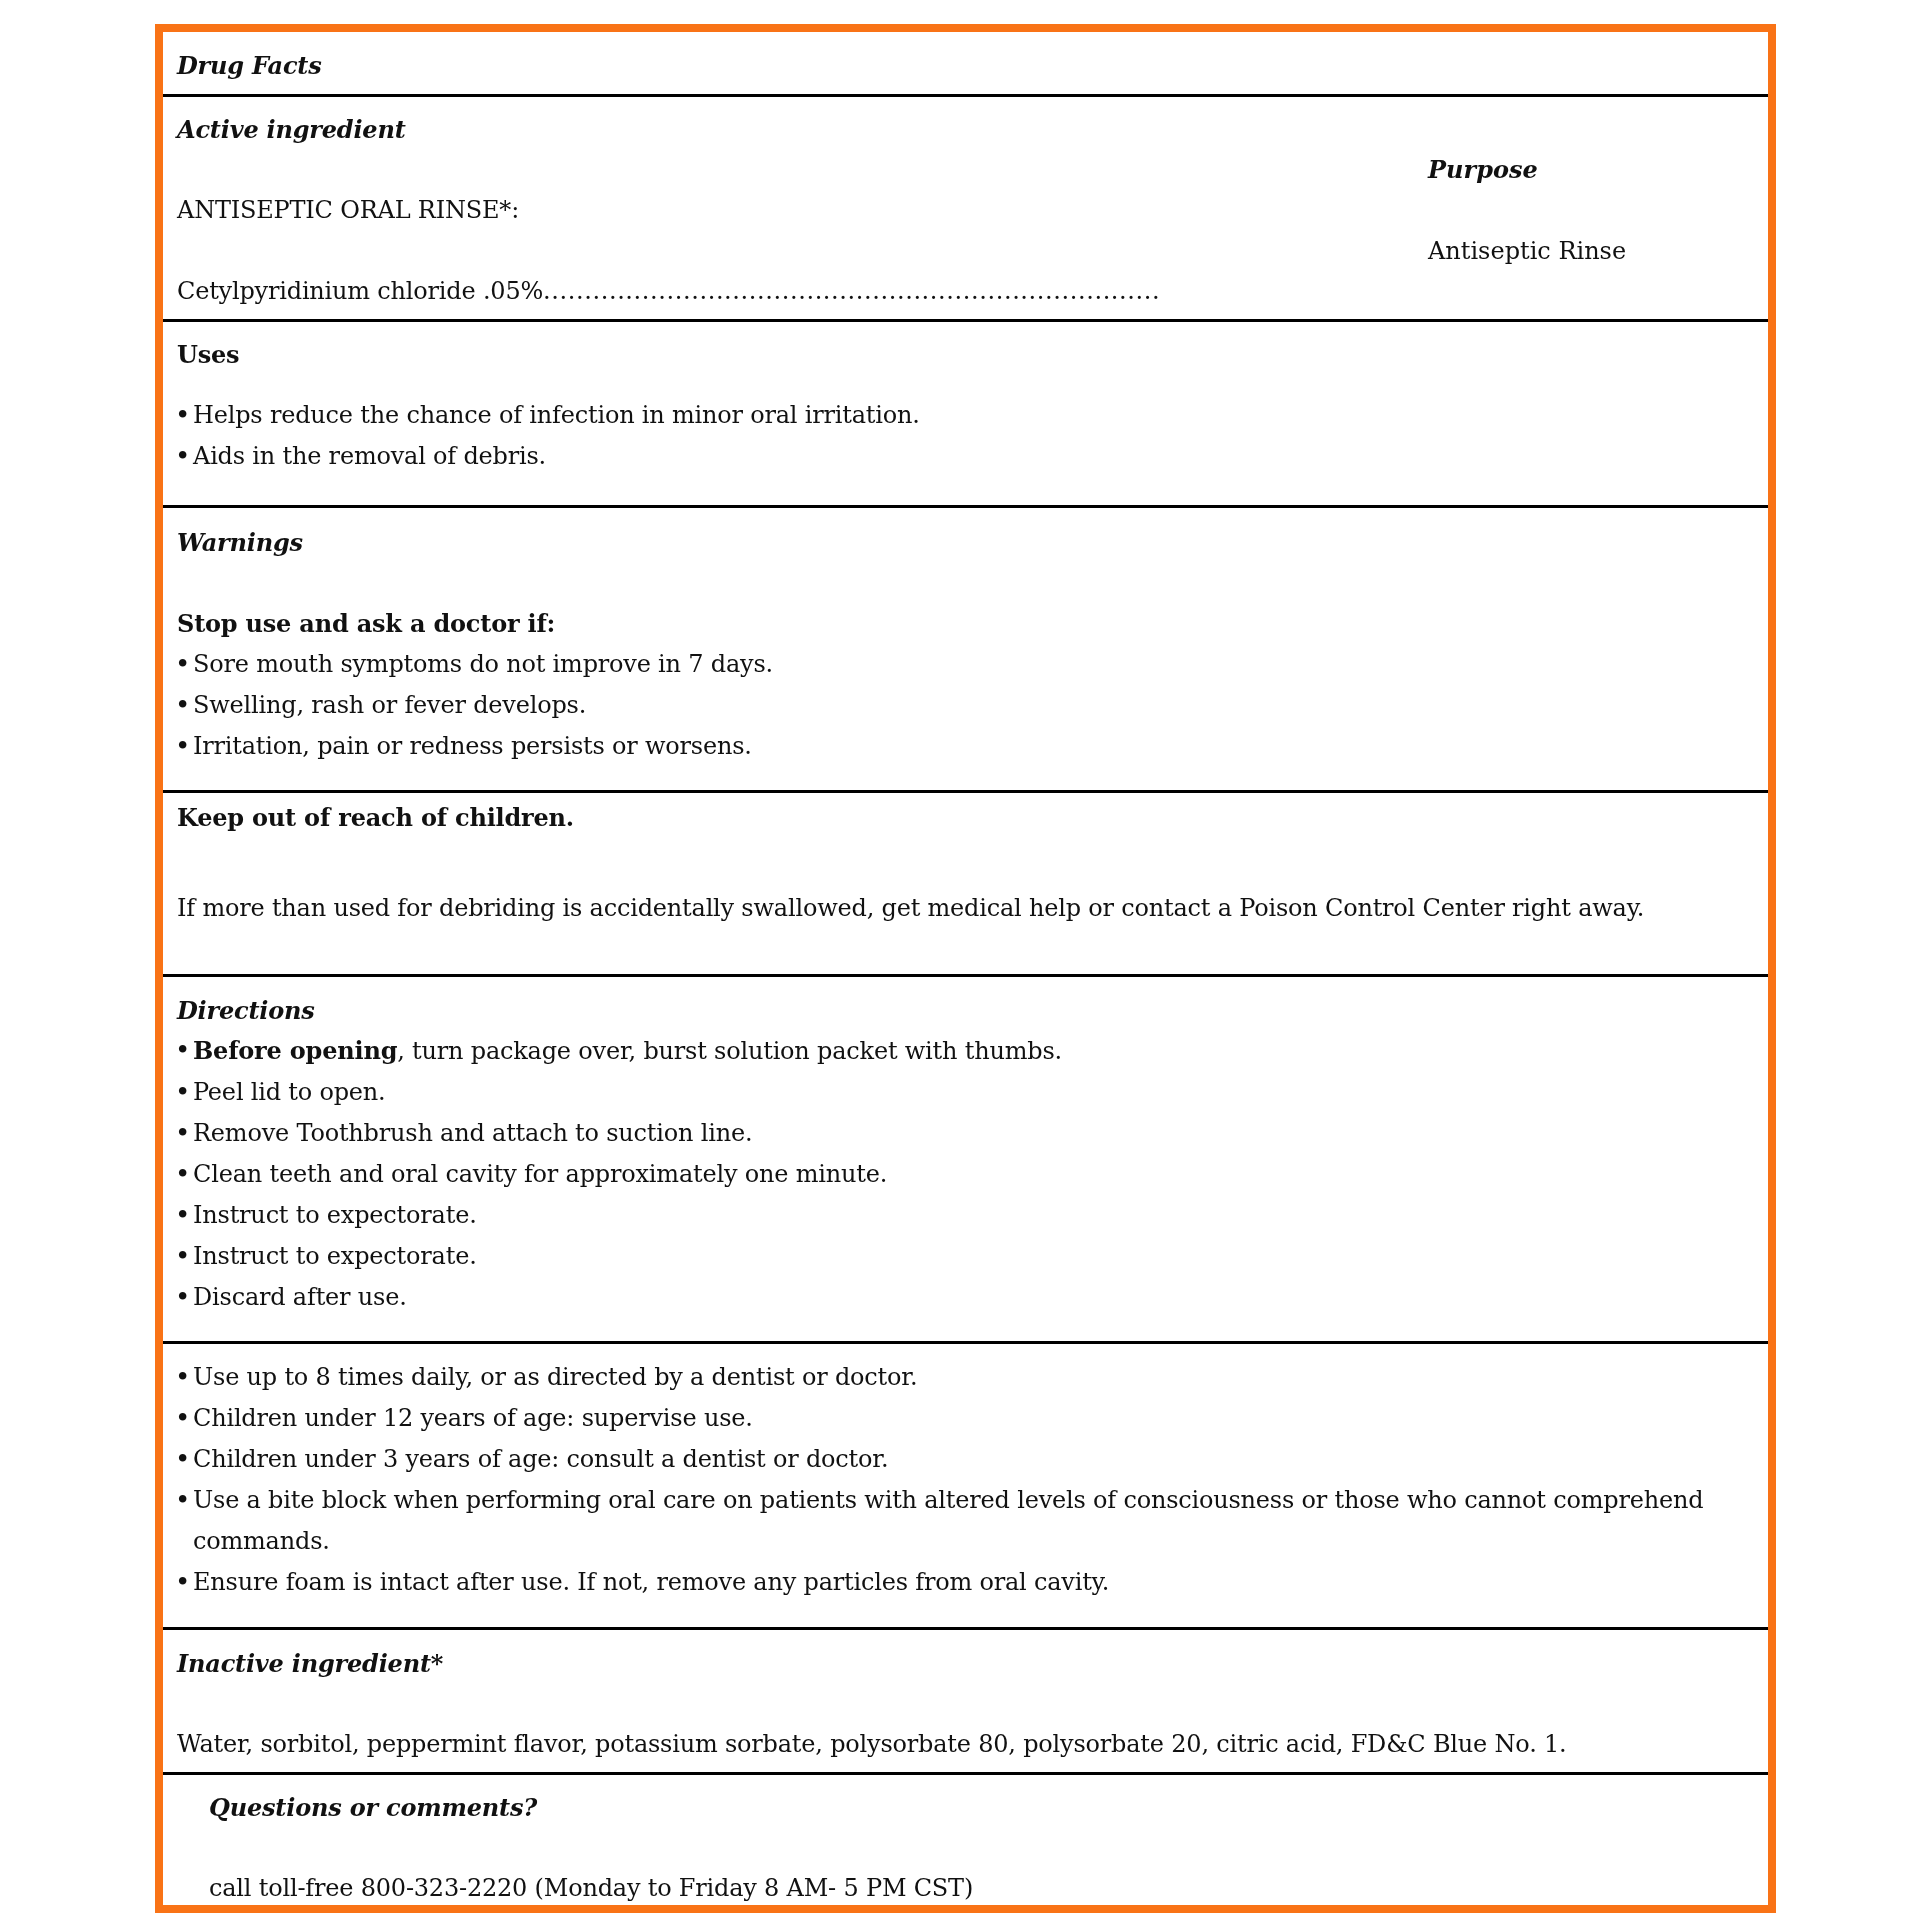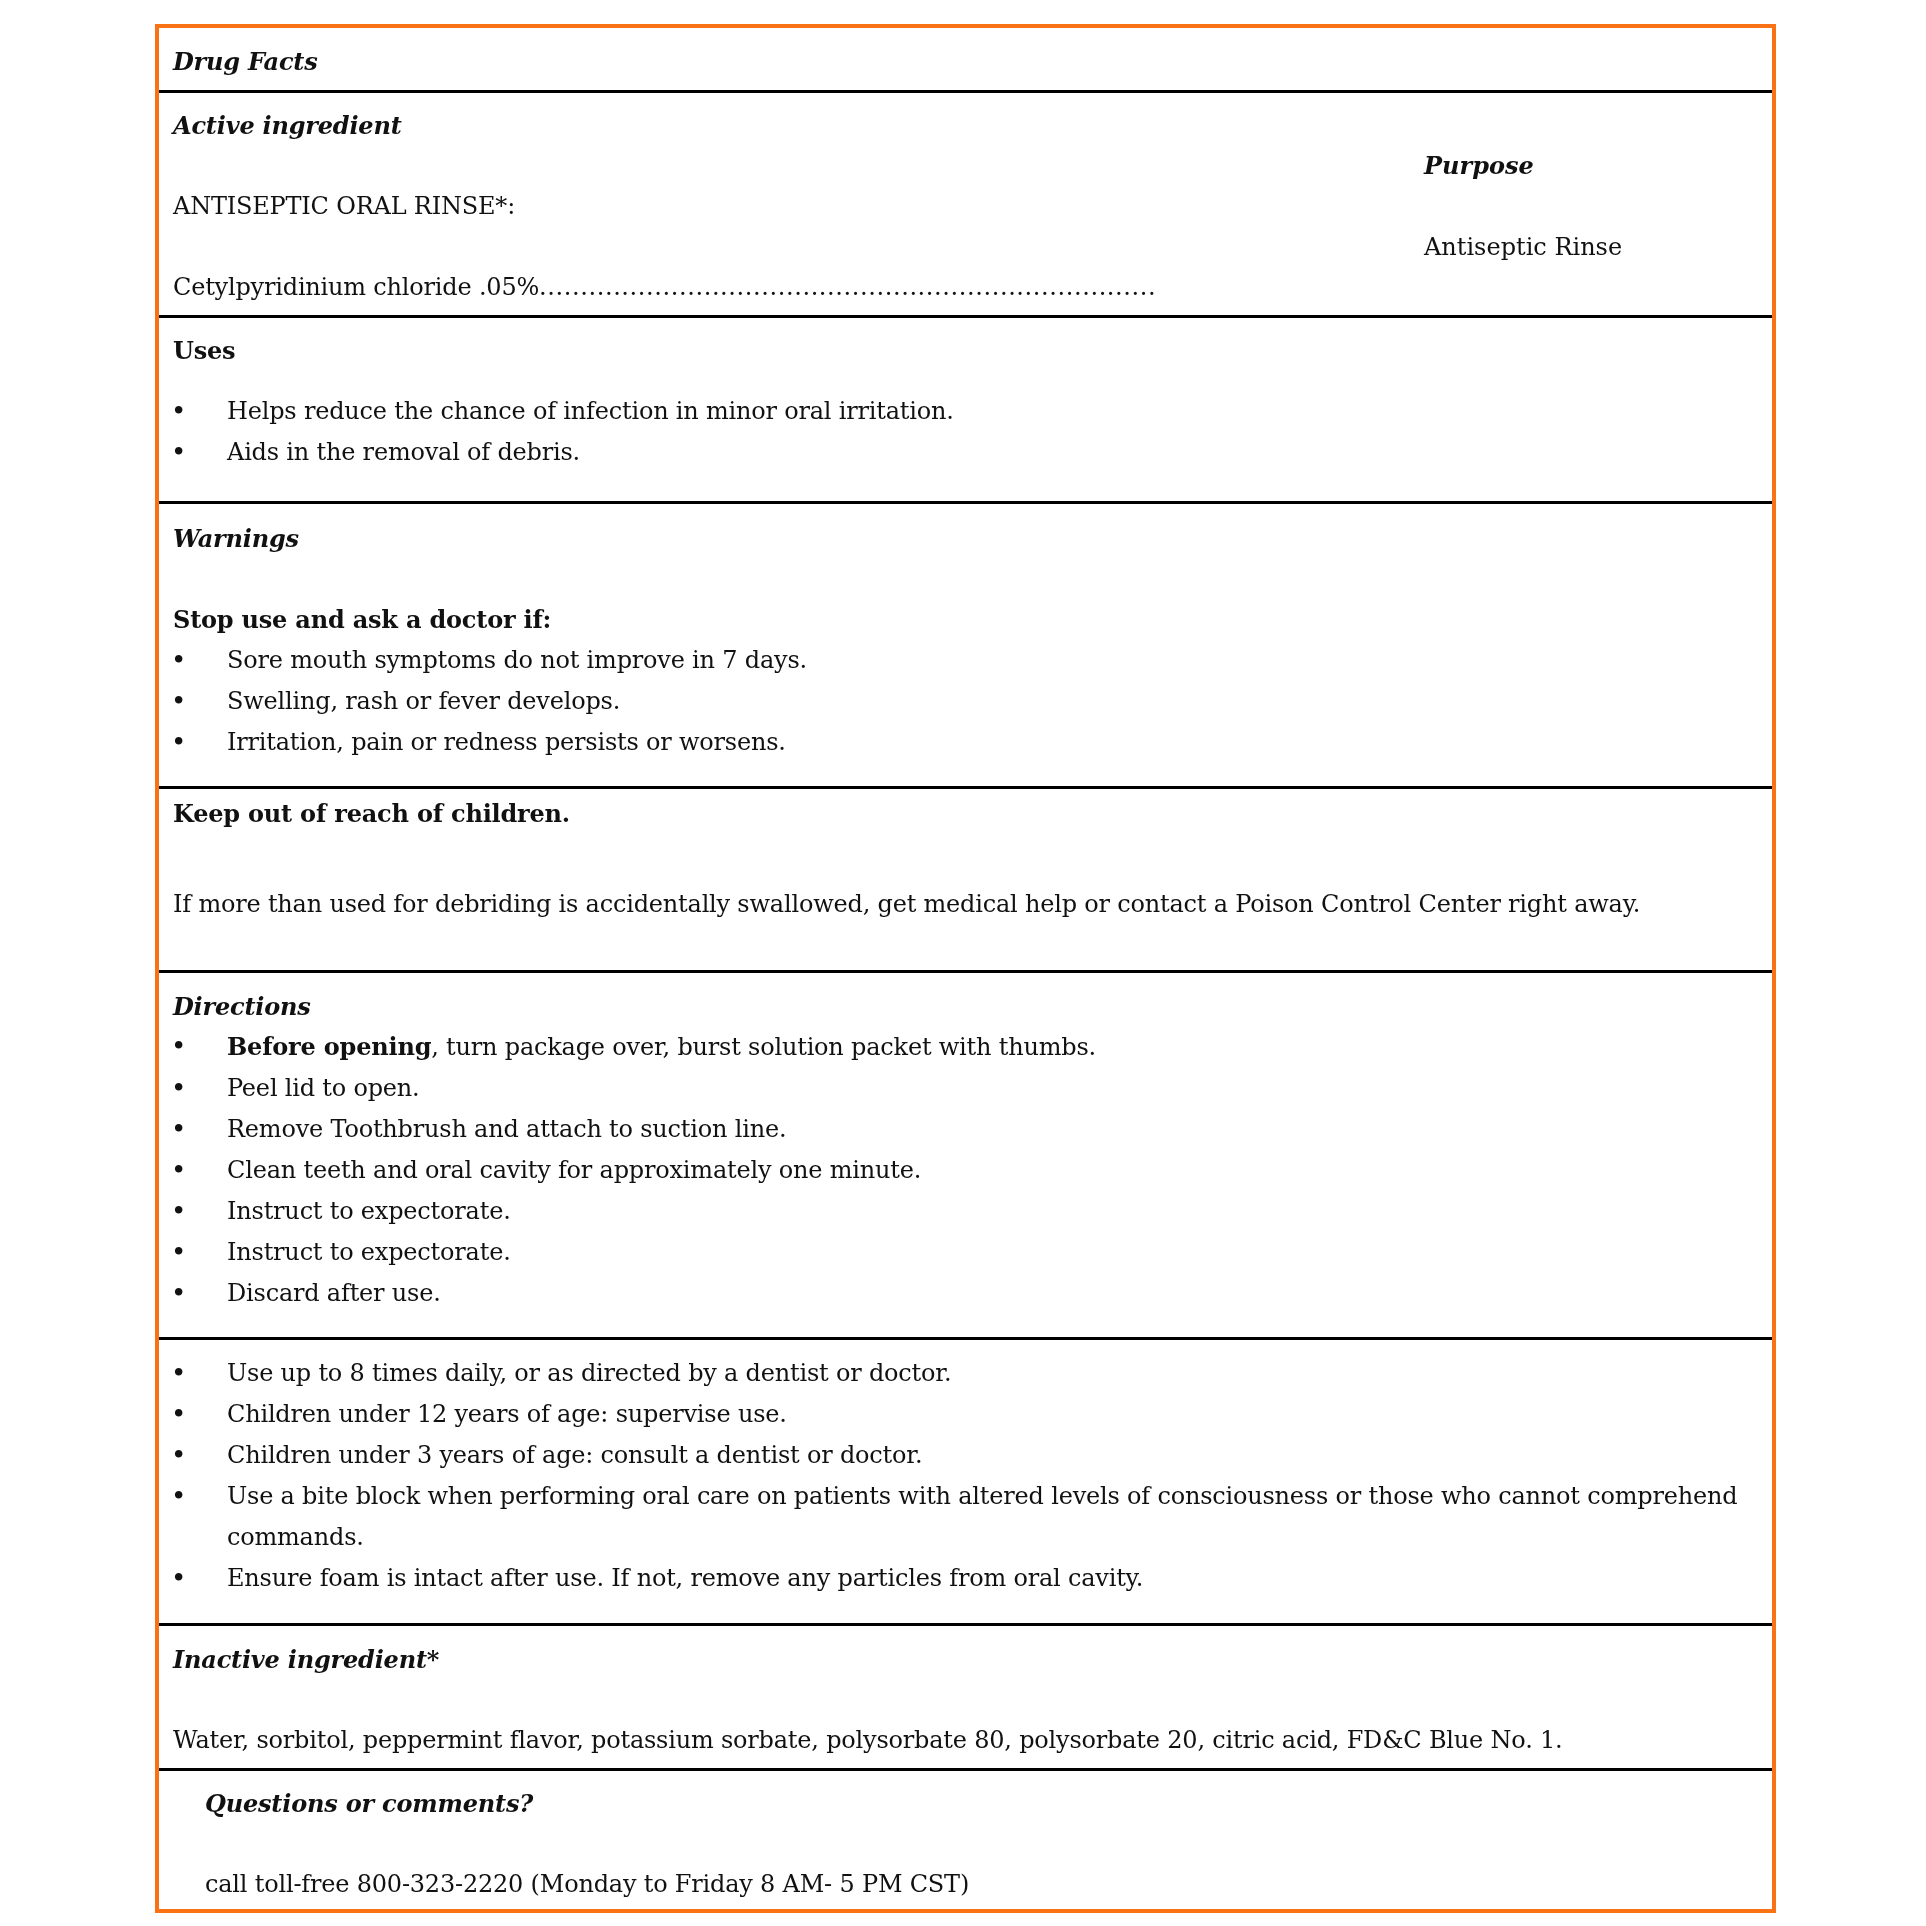--- a/index.html
+++ b/index.html
@@ -3,30 +3,30 @@
 <meta charset="utf-8">
 <style>
   html, body { margin: 0; padding: 0; background: #ffffff; }
   body {
     width: 1927px; height: 1927px; position: relative; overflow: hidden;
     font-family: "DejaVu Serif", "Liberation Serif", serif;
     color: #111111;
   }
   .frame {
     position: absolute; left: 155px; top: 24px; width: 1621px; height: 1889px;
-    border: 4px solid #f97316; box-sizing: border-box;
+    border: 8px solid #f97316; box-sizing: border-box;
   }
   .section { position: absolute; left: 0; right: 0; box-sizing: border-box; border-bottom: 3px solid #000; }
   .section.last { border-bottom: none; }
   .txt { position: absolute; left: 14px; font-size: 24px; line-height: 41px; white-space: nowrap; letter-spacing: -0.2px; }
   .hdr-i { font-style: italic; font-weight: bold; }
   .hdr-b { font-weight: bold; }
   .para { position: absolute; left: 14px; right: 14px; font-size: 24px; line-height: 41px; letter-spacing: -0.2px; }
   ul.bl { position: absolute; left: 0; right: 14px; margin: 0; padding: 0; list-style: none; font-size: 24px; line-height: 41px; letter-spacing: -0.2px; }
-  ul.bl li { position: relative; padding-left: 68px; }
+  ul.bl li { position: relative; padding-left: 30px; }
   ul.bl li::before { content: "\2022"; position: absolute; left: 12px; top: 0; font-size: 26px; }
   .purpose { position: absolute; left: 1265px; font-size: 24px; line-height: 41px; white-space: nowrap; }
   .dots { letter-spacing: 0.6px; }
 </style>
 </head>
 <body>
 
 <div class="frame">
 
   <div class="section" style="top:0; height:65px;">

